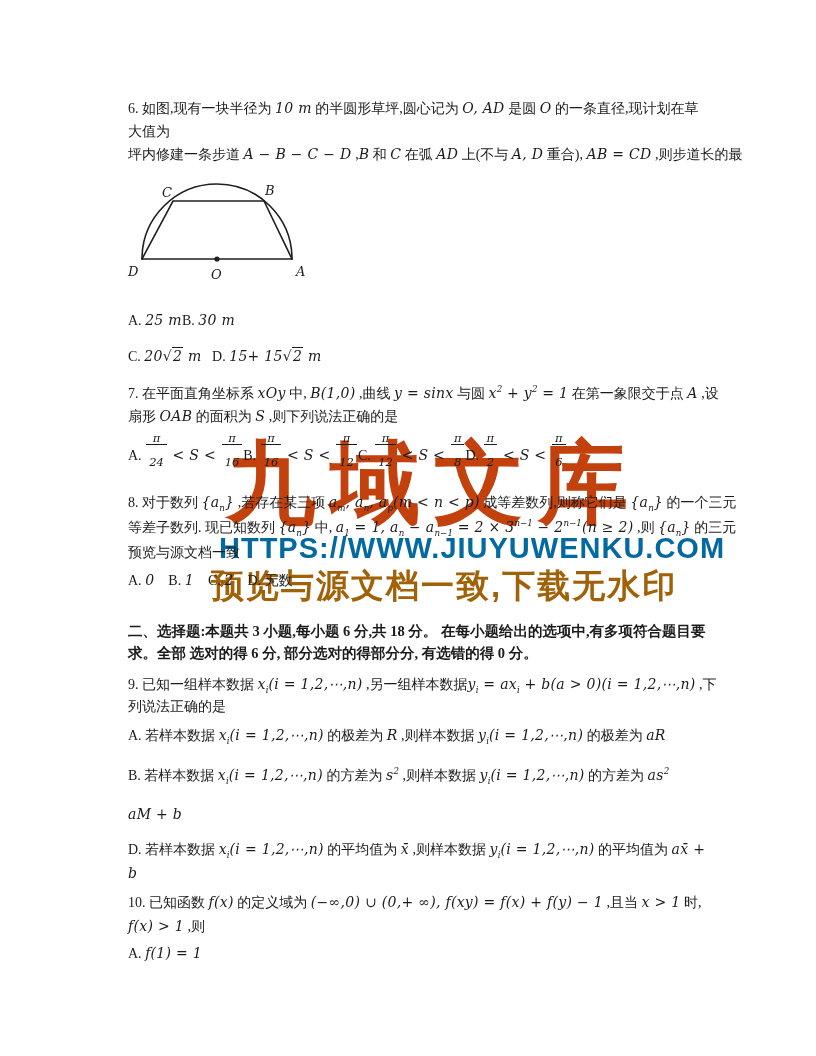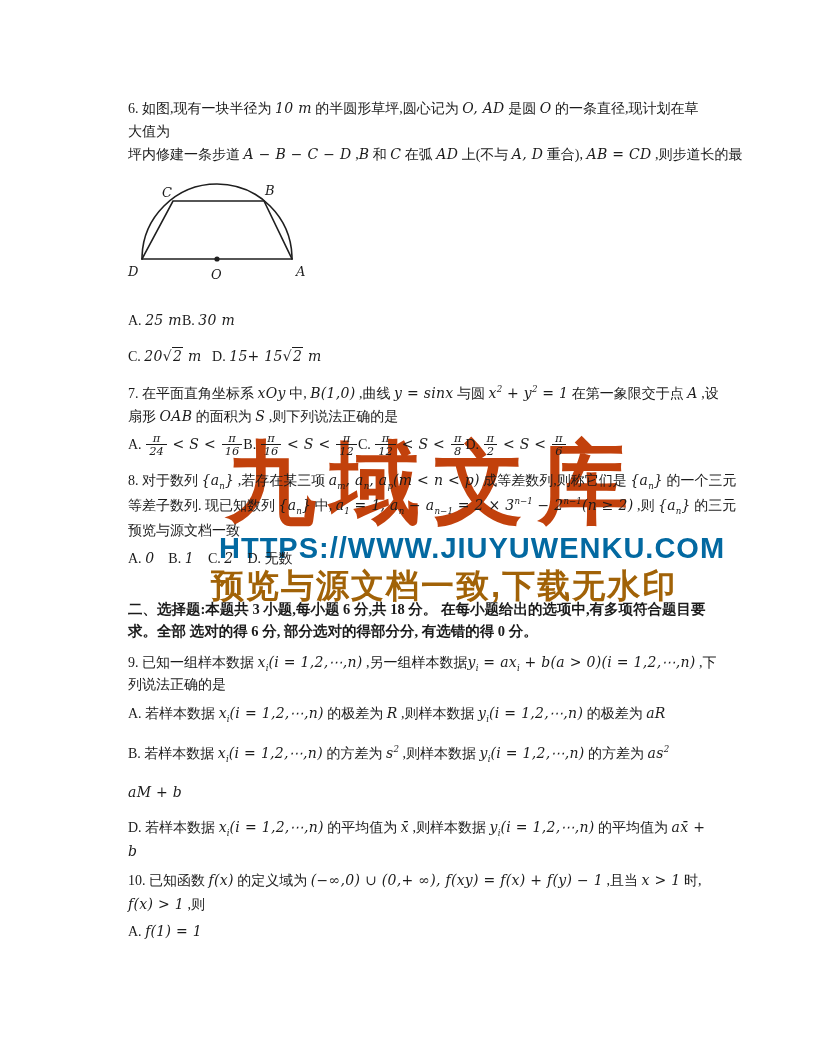--- a/index.html
+++ b/index.html
@@ -7,21 +7,21 @@
         font-family:"Liberation Serif","DejaVu Serif",serif;color:#1b1b1b;overflow:hidden;}
   .content{position:absolute;left:113px;top:97px;width:640px;z-index:1;margin-left:15px;}
   .line{font-size:14px;line-height:22.5px;white-space:pre;}
   .q8 .line{line-height:25px;}
   .sec .line{font-size:14.5px;line-height:22.5px;}
   .m{font-style:italic;font-family:"DejaVu Serif","Liberation Serif",serif;letter-spacing:0.3px;}
   sub.m,sup.m{font-size:0.62em;line-height:0;letter-spacing:0;}
   .frac{display:inline-block;text-align:center;vertical-align:-0.55em;line-height:1.05;
         font-style:italic;font-family:"DejaVu Serif",serif;font-size:11.5px;margin:0 1px;}
   .fn{display:block;padding:0 3px;}
-  .fd{display:block;border-top:1px solid #1b1b1b;padding:0 3px;}
+  .fd{display:block;border-top:1px solid #1b1b1b;padding:11px 3px;}
   .ovl{border-top:1.3px solid #1b1b1b;padding:0 1px;}
   .figure{margin-top:8px;margin-left:-2px;height:104px;}
   .figure svg text{font-family:"DejaVu Serif",serif;font-style:italic;font-size:13px;fill:#1b1b1b;}
   .wm{position:absolute;z-index:0;font-family:"Liberation Sans","DejaVu Sans",sans-serif;
       font-weight:bold;pointer-events:none;}
   .wm-brand{left:226px;top:438px;font-size:90px;letter-spacing:14px;line-height:1;}
   .wm-url{left:219px;top:532px;font-size:29px;letter-spacing:1px;}
   .wm-tagline{left:211px;top:564px;font-size:33px;letter-spacing:2px;}
   .mt30{margin-top:30px;} .mt27{margin-top:27px;font-weight:bold;} .mt17{margin-top:17px;} .mt15{margin-top:15px;}
   .mt13{margin-top:13px;} .mt12{margin-top:12px;} .mt11{margin-top:11px;} .mt8{margin-top:8px;}

